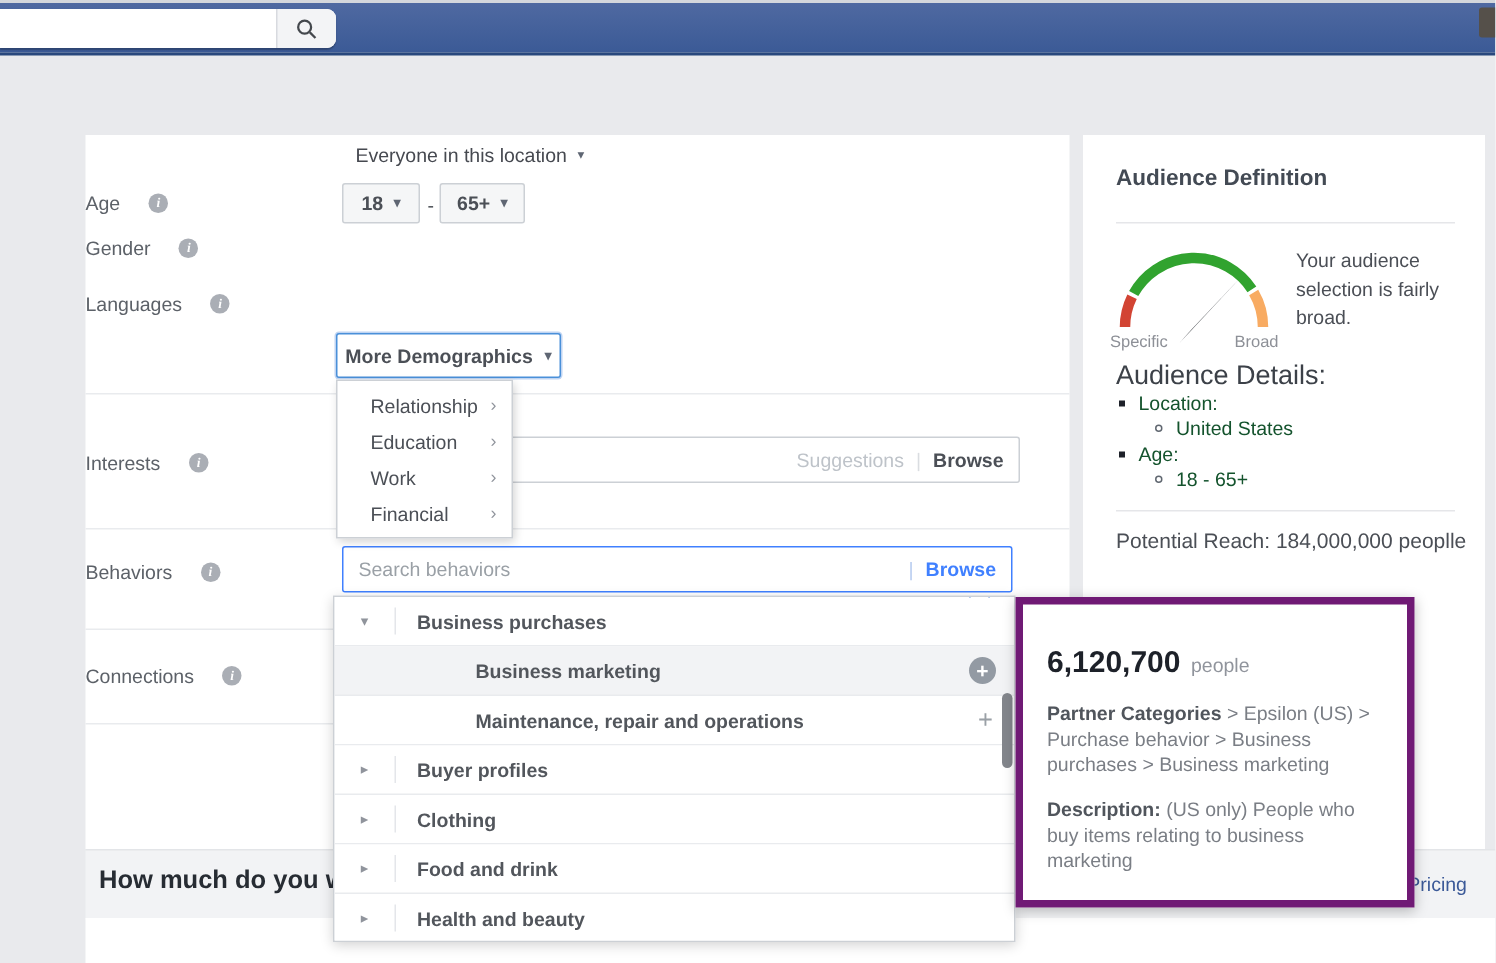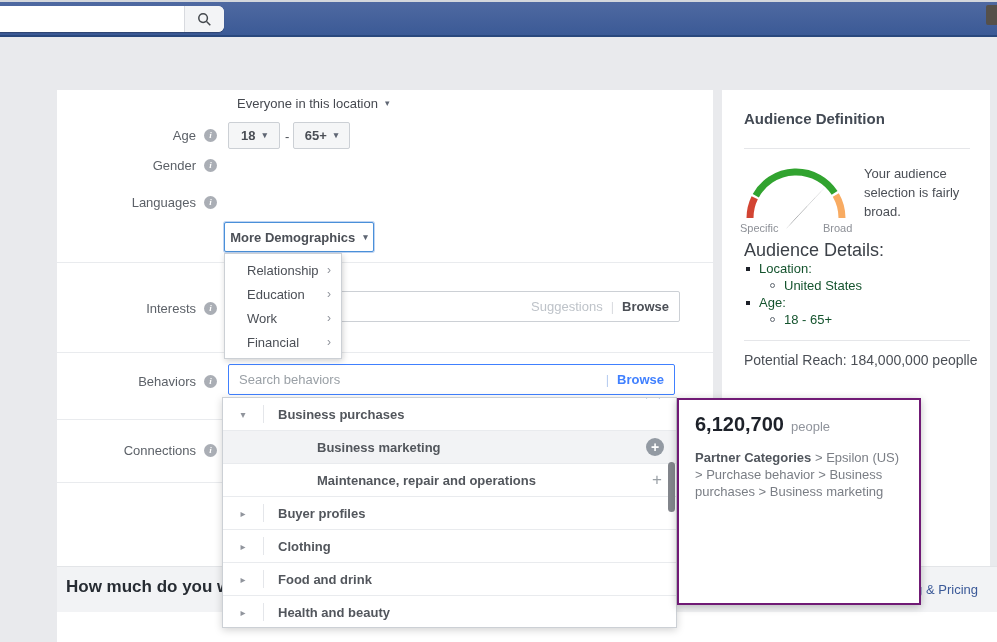--- a/index.html
+++ b/index.html
@@ -21,22 +21,22 @@
   .strip{left:0;top:37px;width:997px;height:47px;background:#fff}
   .crumb{position:absolute;left:2px;top:22px;font-size:13px;color:#1d2129}
 
   
   .panel{background:#fff}
   .divider{position:absolute;left:0;width:656px;height:1px;background:#e9ebee}
 
   .loc{position:absolute;left:180px;top:6px;font-size:13px;color:#464950;display:flex;align-items:center;gap:7px;cursor:pointer}
   .caret{font-size:9px;color:#5f6673;line-height:1}
 
-  .flabel{position:absolute;left:0;width:160px;display:flex;justify-content:flex-end;align-items:center;
-          gap:8px;font-size:13px;color:#5c6168;height:16px;white-space:nowrap}
+  .flabel{position:absolute;left:0;width:160px;display:flex;align-items:center;
+          gap:19px;font-size:13px;color:#5c6168;height:16px;white-space:nowrap}
   .info{width:13px;height:13px;border-radius:50%;background:#aaaeb5;color:#fff;flex:none;
         font:italic bold 9px "Liberation Serif",serif;display:inline-flex;align-items:center;justify-content:center;cursor:pointer}
 
   .fb-select{position:absolute;height:27px;box-sizing:border-box;background:#f5f6f7;border:1px solid #ccd0d5;
         border-radius:2px;display:flex;align-items:center;justify-content:center;gap:7px;
         font-size:13px;font-weight:bold;color:#4b4f56;cursor:pointer}
   .dash{position:absolute;font-size:13px;color:#4b4f56}
 
   .seg{position:absolute;display:flex;height:28px;box-sizing:border-box;border:1px solid #ccd0d5;border-radius:2px;overflow:hidden;cursor:pointer}
   .seg-item{display:flex;align-items:center;justify-content:center;font-size:13px;font-weight:bold;
@@ -89,22 +89,22 @@
   .g-label{position:absolute;font-size:11px;color:#8d9097}
   .ap-msg{position:absolute;left:142px;top:74px;width:118px;font-size:13px;line-height:19px;color:#4b4f56}
   .ap-dt{position:absolute;left:22px;top:150px;font-size:18px;font-weight:normal;color:#3c4148}
   .ap-list{position:absolute;left:22px;top:170px;font-size:13px;color:#14532d;line-height:17px}
   .sq{display:inline-block;width:4px;height:4px;background:#1d2129;margin:0 9px 2px 2px;vertical-align:middle}
   .ob{display:inline-block;width:5px;height:5px;border:1px solid #606770;border-radius:50%;
       margin:0 9px 2px 26px;vertical-align:middle;box-sizing:border-box}
   .ap-reach{position:absolute;left:22px;top:262px;font-size:14px;color:#4b4f56}
 
   
-  .tooltip{left:677px;top:398px;width:244px;height:207px;box-sizing:border-box;background:#fff;
-      border:2px solid #701a75;box-shadow:0 2px 8px rgba(0,0,0,.25);z-index:30;padding:13px 16px}
+  .tooltip{left:677px;top:398px;width:266px;height:207px;box-sizing:border-box;background:#fff;
+      border:5px solid #701a75;box-shadow:0 2px 8px rgba(0,0,0,.25);z-index:30;padding:28px 16px}
   .tt-head{display:flex;align-items:baseline;gap:7px}
   .tt-num{font-size:20px;font-weight:bold;color:#1d2129}
   .tt-unit{font-size:13px;color:#90949c}
   .tt-p{margin:13px 0 0 0;font-size:13px;line-height:17px;color:#7a7e85}
   .tt-p b{color:#50555c}
 
   
   .band{left:57px;top:566px;width:940px;height:46px;background:#f2f3f5;border-top:1px solid #e3e5e8}
   .band-h{position:absolute;left:9px;top:10px;font-size:17px;font-weight:bold;color:#272c33}
   .band-link{position:absolute;left:848px;top:15px;font-size:13px;color:#3b5998;cursor:pointer}
@@ -283,15 +283,16 @@
     <div class="band-link">ing &amp; Pricing</div>
   </div>
   <div class="below-band a"></div>
 
   <div class="tooltip a">
     <div class="tt-head">
       <span class="tt-num">6,120,700</span>
       <span class="tt-unit">people</span>
     </div>
     <p class="tt-p"><b>Partner Categories</b><span> &gt; Epsilon (US) &gt; Purchase behavior &gt; Business purchases &gt; Business marketing</span></p>
+    <p class="tt-p"><b>Description:</b><span> (US only) People who buy items relating to business marketing</span></p>
   </div>
 
 </div>
 
 </body></html>

